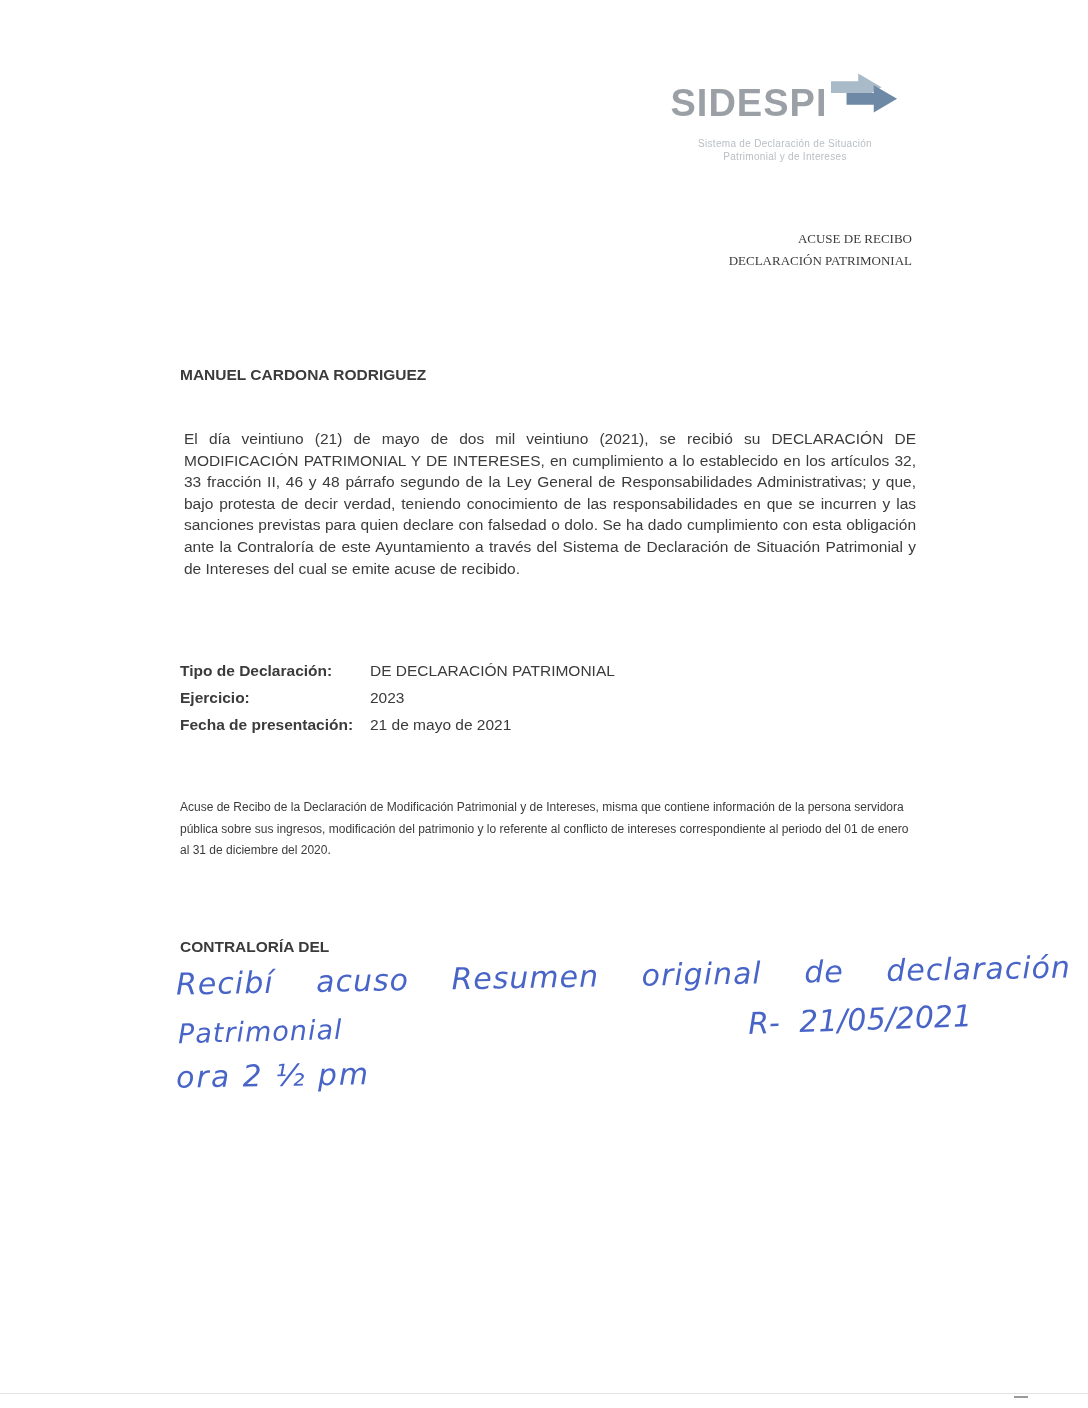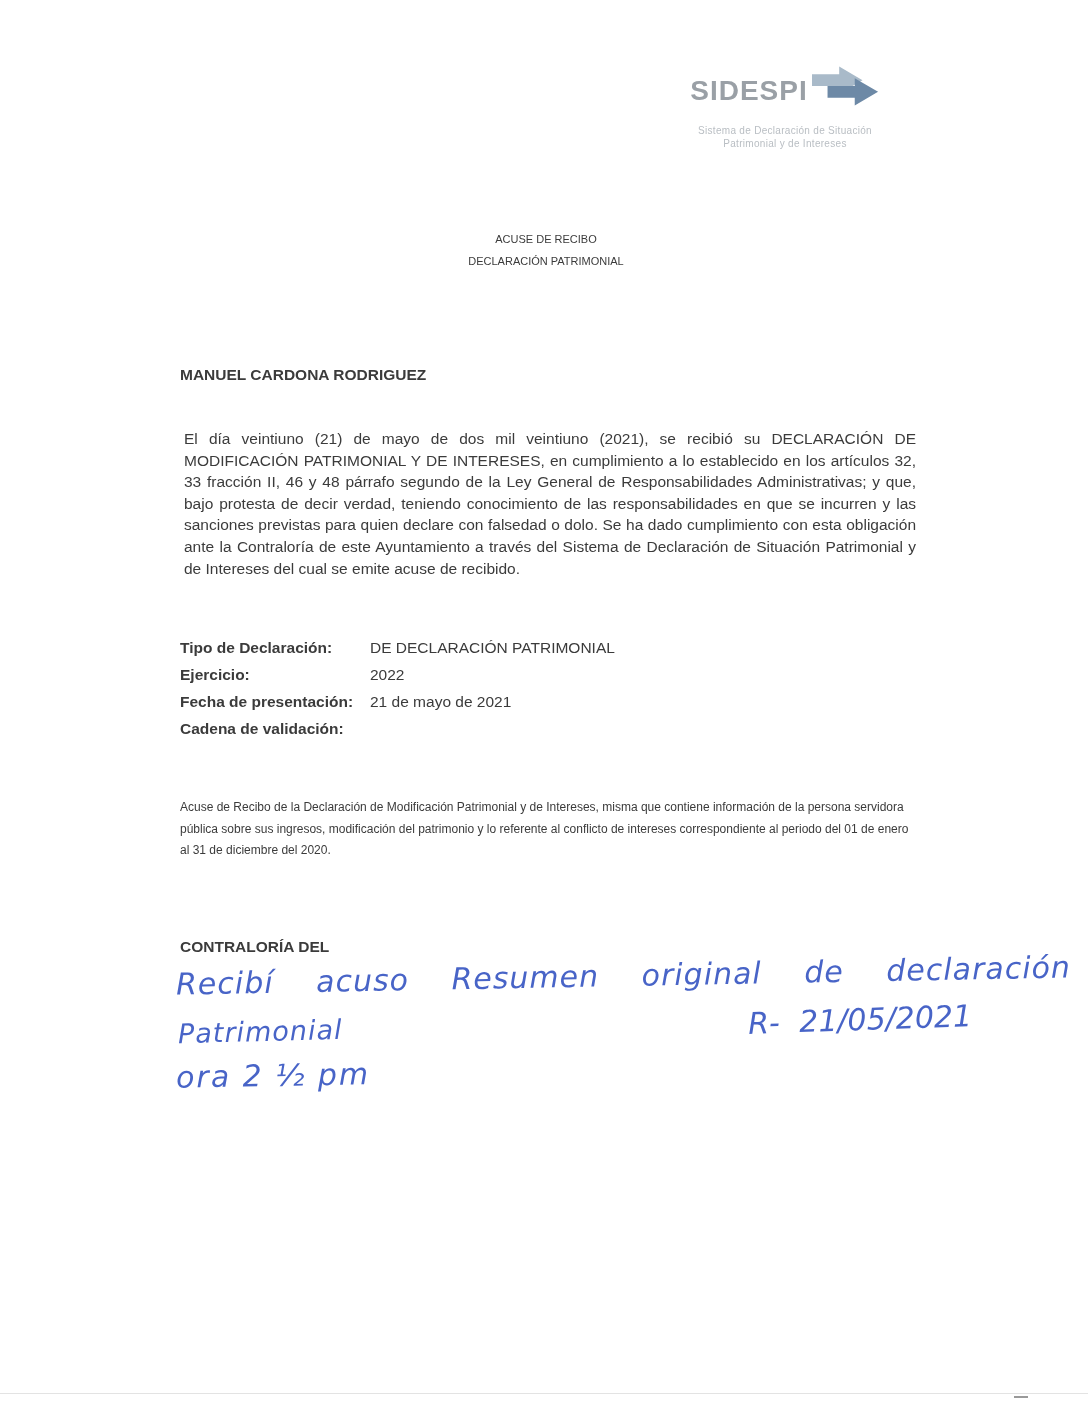--- a/index.html
+++ b/index.html
@@ -10,43 +10,44 @@
     background: #ffffff;
     font-family: "Liberation Sans", sans-serif;
     color: #3b3b3b;
     overflow: hidden;
   }
 
   
   .logo { position: absolute; top: 70px; left: 660px; width: 250px; text-align: center; }
   .logo-row { display: flex; align-items: center; justify-content: center; gap: 4px; }
   .logo-name {
-    font-size: 28px; font-weight: bold; color: #9aa0a6;
+    font-size: 38px; font-weight: bold; color: #9aa0a6;
     letter-spacing: 1px;
+    margin-top: 12px;
   }
   .logo-arrows { display: inline-block; margin-top: -6px; }
   .logo-sub { font-size: 10px; color: #b9bec3; line-height: 13px; margin-top: 12px; letter-spacing: 0.3px; }
 
   
   .doc-title {
     position: absolute; top: 228px; left: 180px; width: 732px;
-    text-align: center; font-size: 11px; line-height: 22px; color: #3b3b3b;
+    text-align: right; font-size: 13px; line-height: 22px; color: #3b3b3b; font-family: Liberation Serif, serif;
   }
 
   
   .recipient { position: absolute; top: 366px; left: 180px; font-size: 15.5px; font-weight: bold; }
 
   
   .intro {
     position: absolute; top: 428px; left: 184px; width: 732px;
     font-size: 15.5px; line-height: 21.6px; text-align: justify;
   }
 
   
-  .fields { position: absolute; top: 637px; left: 180px; width: 732px; font-size: 15.5px; }
+  .fields { position: absolute; top: 660px; left: 180px; width: 732px; font-size: 15.5px; }
   .field-row { display: flex; line-height: 21px; margin-bottom: 6px; }
   .field-label { font-weight: bold; width: 190px; flex-shrink: 0; }
   .field-value { flex: 1; }
 
   
   .summary {
     position: absolute; top: 797px; left: 180px; width: 732px;
     font-size: 12px; line-height: 21.6px;
   }
 
@@ -101,29 +102,25 @@
 
   <div class="intro">El día veintiuno (21) de mayo de dos mil veintiuno (2021), se recibió su DECLARACIÓN DE MODIFICACIÓN PATRIMONIAL Y DE INTERESES, en cumplimiento a lo establecido en los artículos 32, 33 fracción II, 46 y 48 párrafo segundo de la Ley General de Responsabilidades Administrativas; y que, bajo protesta de decir verdad, teniendo conocimiento de las responsabilidades en que se incurren y las sanciones previstas para quien declare con falsedad o dolo. Se ha dado cumplimiento con esta obligación ante la Contraloría de este Ayuntamiento a través del Sistema de Declaración de Situación Patrimonial y de Intereses del cual se emite acuse de recibido.</div>
 
   <div class="fields">
     <div class="field-row">
       <span class="field-label">Tipo de Declaración:</span>
       <span class="field-value">DE DECLARACIÓN PATRIMONIAL</span>
     </div>
     <div class="field-row">
       <span class="field-label">Ejercicio:</span>
-      <span class="field-value">2022</span>
+      <span class="field-value">2023</span>
     </div>
     <div class="field-row">
       <span class="field-label">Fecha de presentación:</span>
       <span class="field-value">21 de mayo de 2021</span>
-    </div>
-    <div class="field-row">
-      <span class="field-label">Cadena de validación:</span>
-      <span class="field-value"></span>
     </div>
   </div>
 
   <div class="summary">Acuse de Recibo de la Declaración de Modificación Patrimonial y de Intereses, misma que contiene información de la persona servidora pública sobre sus ingresos, modificación del patrimonio y lo referente al conflicto de intereses correspondiente al periodo del 01 de enero al 31 de diciembre del 2020.</div>
 
   <div class="contraloria">CONTRALORÍA DEL</div>
 
   <div class="hand hand1">Recibí acuso Resumen original de declaración</div>
   <div class="hand hand2l">Patrimonial</div>
   <div class="hand hand2r">R- 21/05/2021</div>

